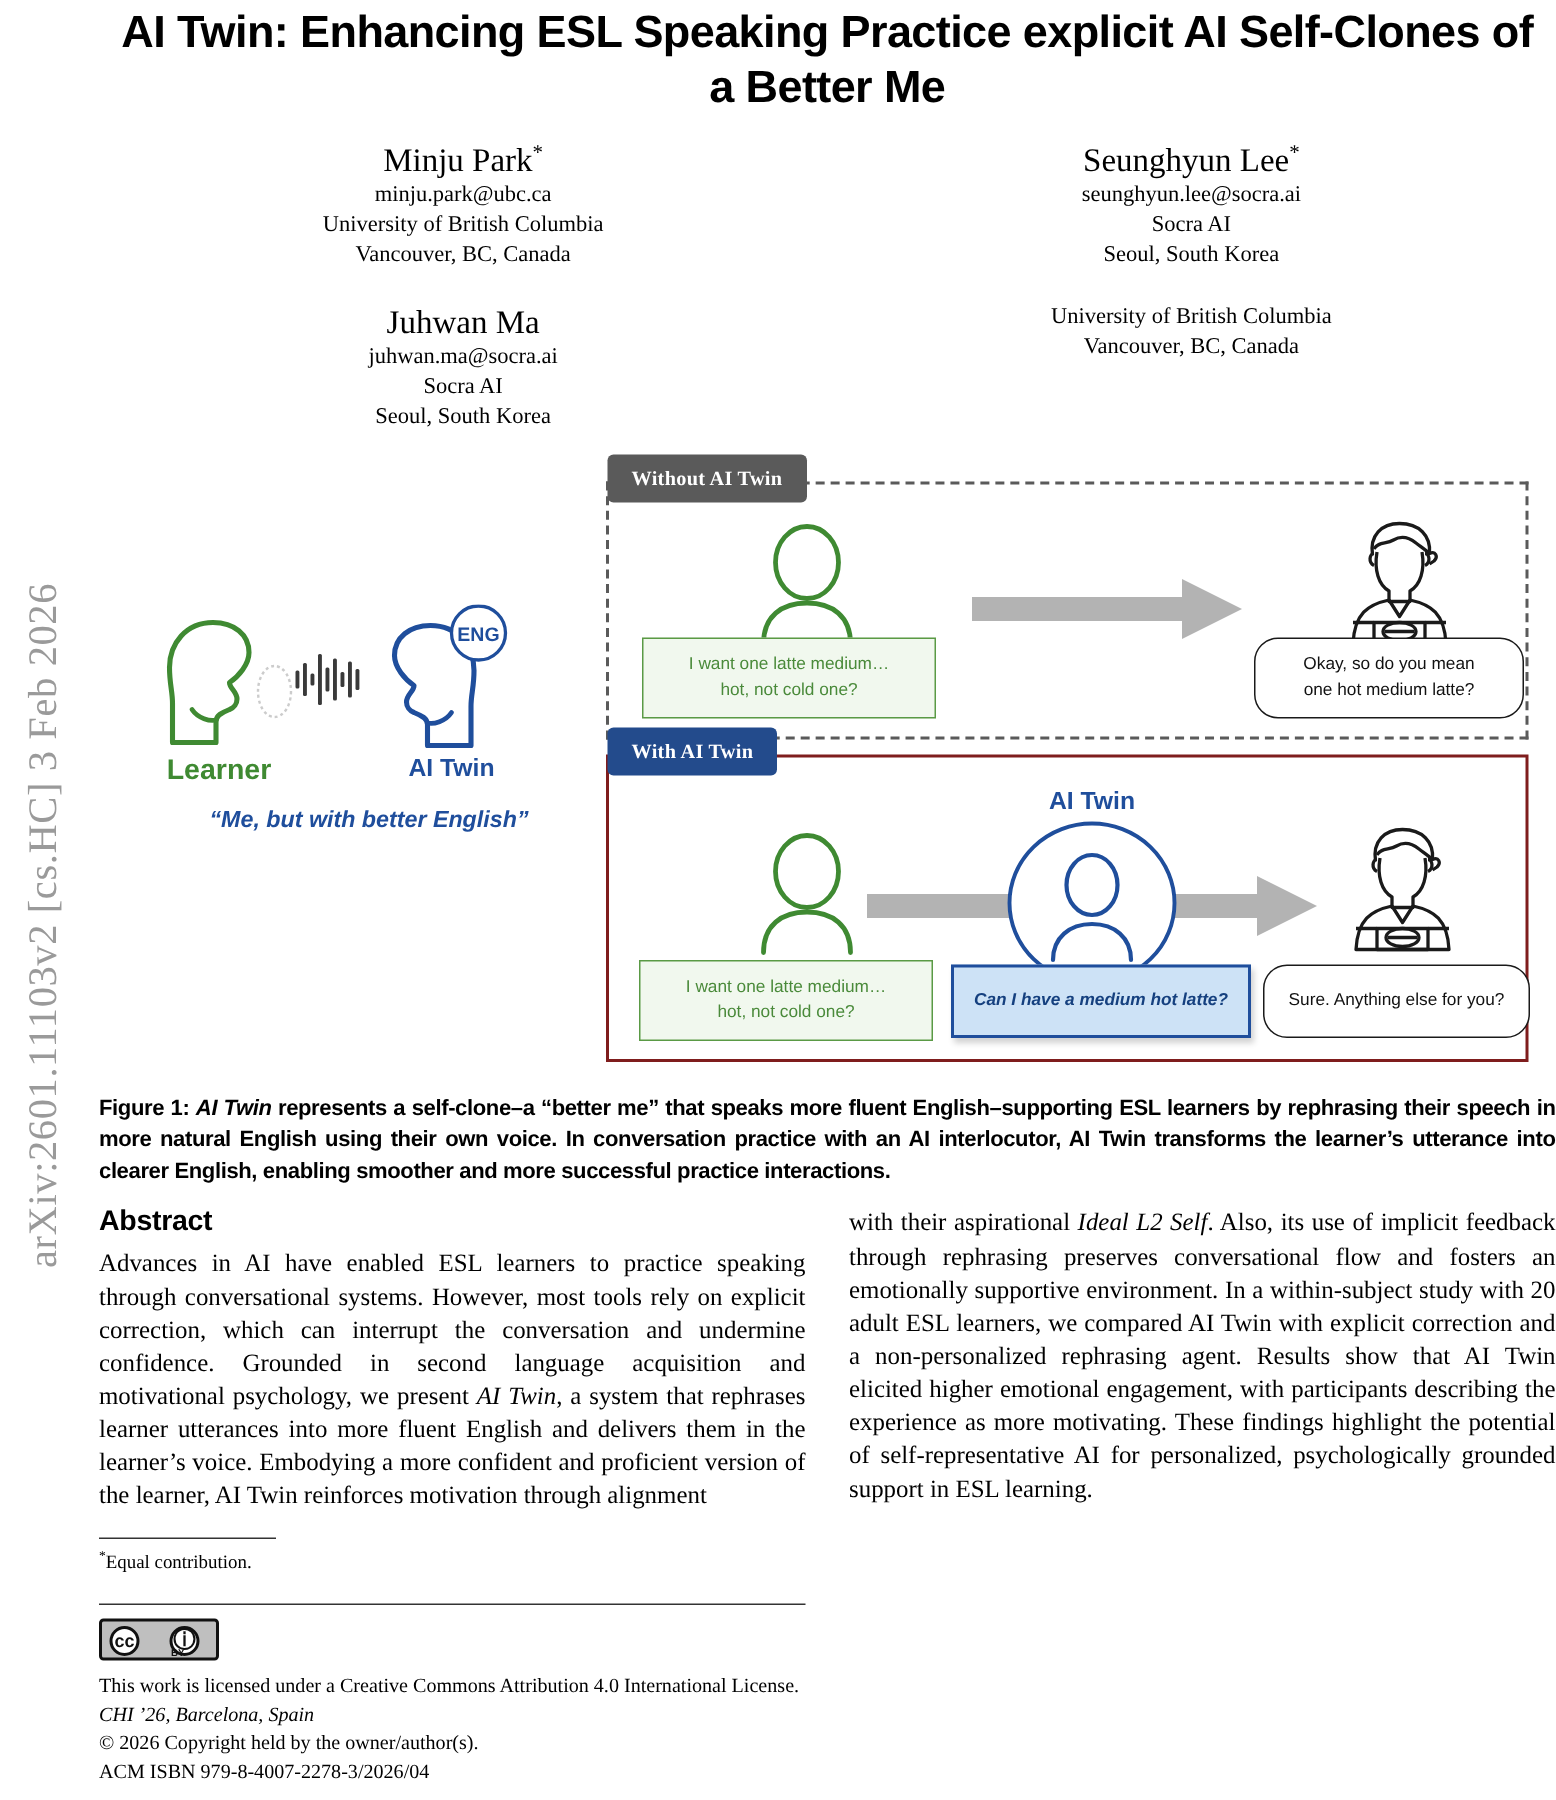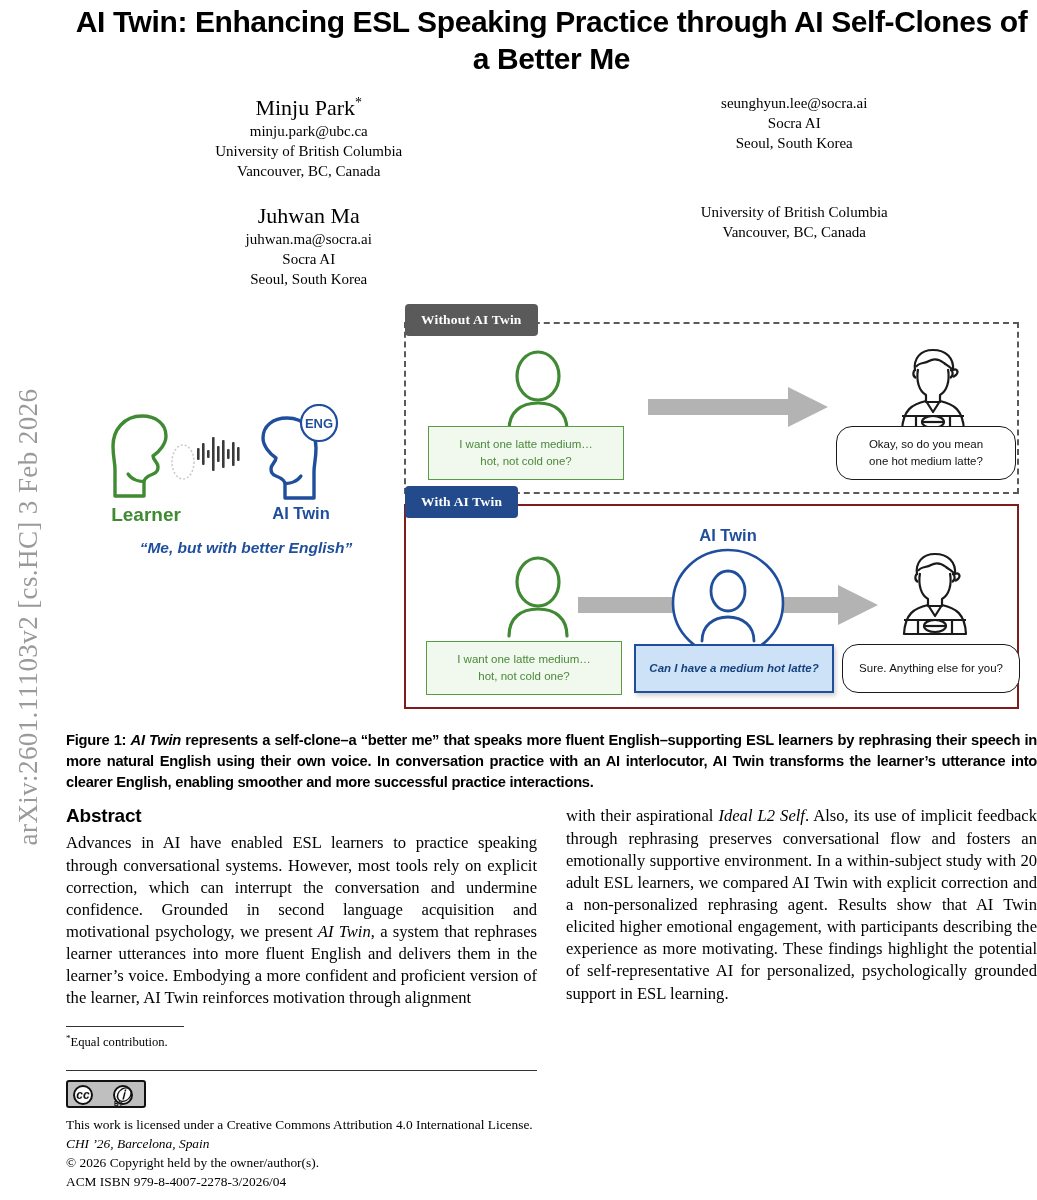--- a/index.html
+++ b/index.html
@@ -244,21 +244,20 @@
     border-radius: 50%;
     border: 2px solid #111;
     background: #fff;
     top: 3px;
     font-family: "Liberation Sans", sans-serif;
     font-weight: bold;
     font-size: 12px;
     line-height: 17px;
     text-align: center;
     color: #111;
-    font-style: italic;
   }
   #cc-c1 { left: 5px; }
   #cc-c2 { left: 45px; font-size: 15px; line-height: 15px; }
   #cc-by {
     position: absolute;
     left: 46px; bottom: -1px;
     font-family: "Liberation Sans", sans-serif;
     font-weight: bold; font-size: 6.5px;
     color: #111;
   }
@@ -269,32 +268,33 @@
   }
   .lic-line.ital { font-style: italic; }
 </style>
 </head>
 <body>
 
 <div id="arxiv-stamp">arXiv:2601.11103v2  [cs.HC]  3 Feb 2026</div>
 
 <div id="page">
 
-  <h1 id="title">AI Twin: Enhancing ESL Speaking Practice through AI Self-Clones of a Better Me</h1>
+  <h1 id="title">AI Twin: Enhancing ESL Speaking Practice explicit AI Self-Clones of a Better Me</h1>
 
   <div id="authors">
 
     <div class="author-block">
       <div class="au-name"><span>Minju Park</span><span class="star">*</span></div>
       <div class="au-line">minju.park@ubc.ca</div>
       <div class="au-line">University of British Columbia</div>
       <div class="au-line">Vancouver, BC, Canada</div>
     </div>
 
     <div class="author-block">
+      <div class="au-name"><span>Seunghyun Lee</span><span class="star">*</span></div>
       <div class="au-line">seunghyun.lee@socra.ai</div>
       <div class="au-line">Socra AI</div>
       <div class="au-line">Seoul, South Korea</div>
     </div>
 
     <div class="author-block author-row2">
       <div class="au-name">Juhwan Ma</div>
       <div class="au-line">juhwan.ma@socra.ai</div>
       <div class="au-line">Socra AI</div>
       <div class="au-line">Seoul, South Korea</div>

